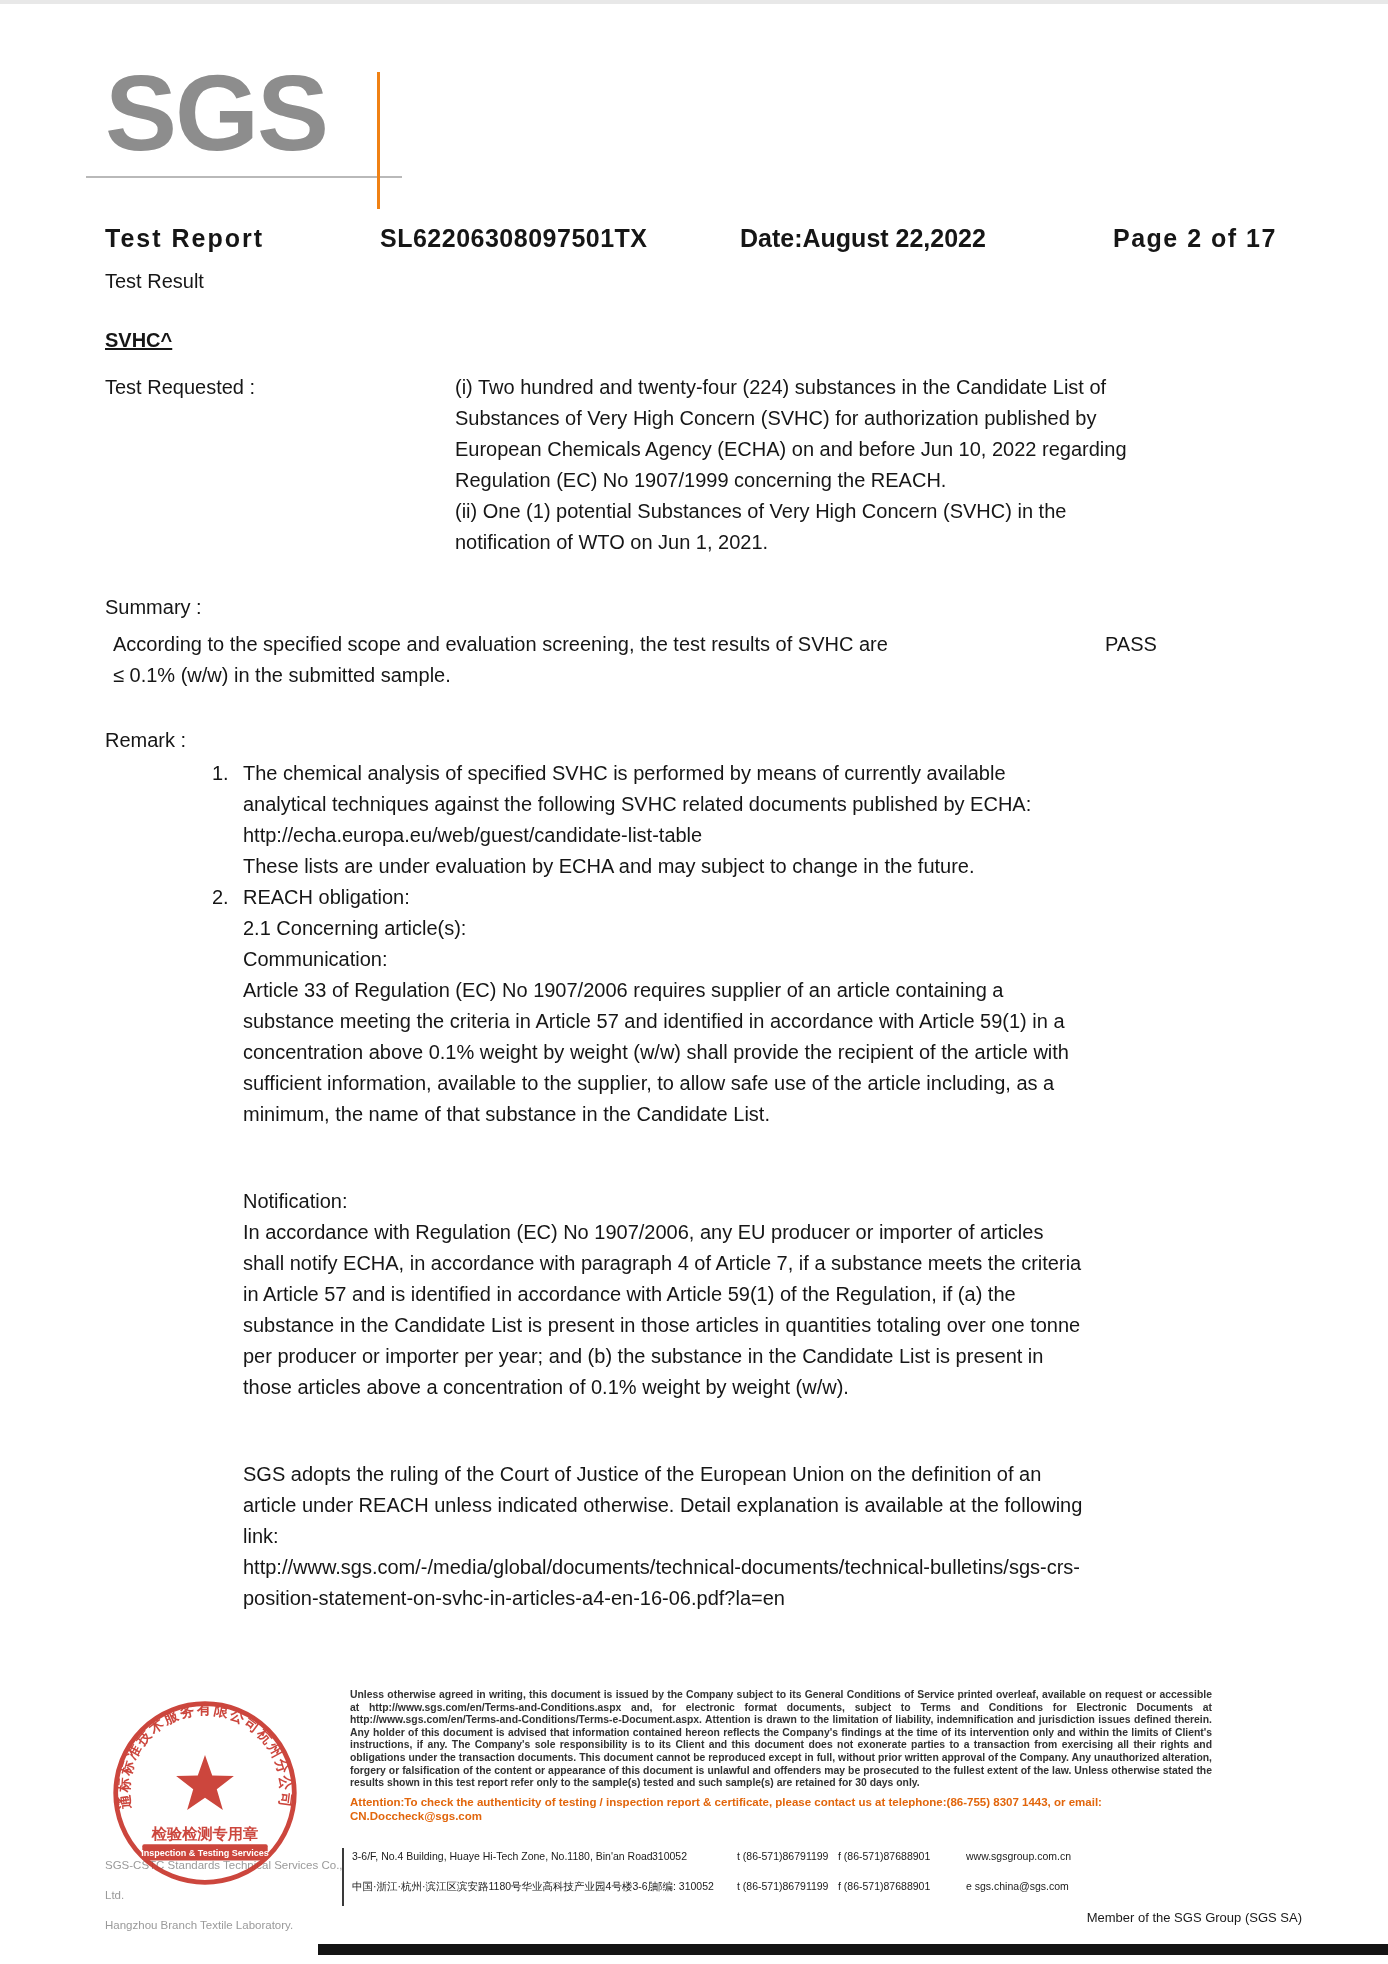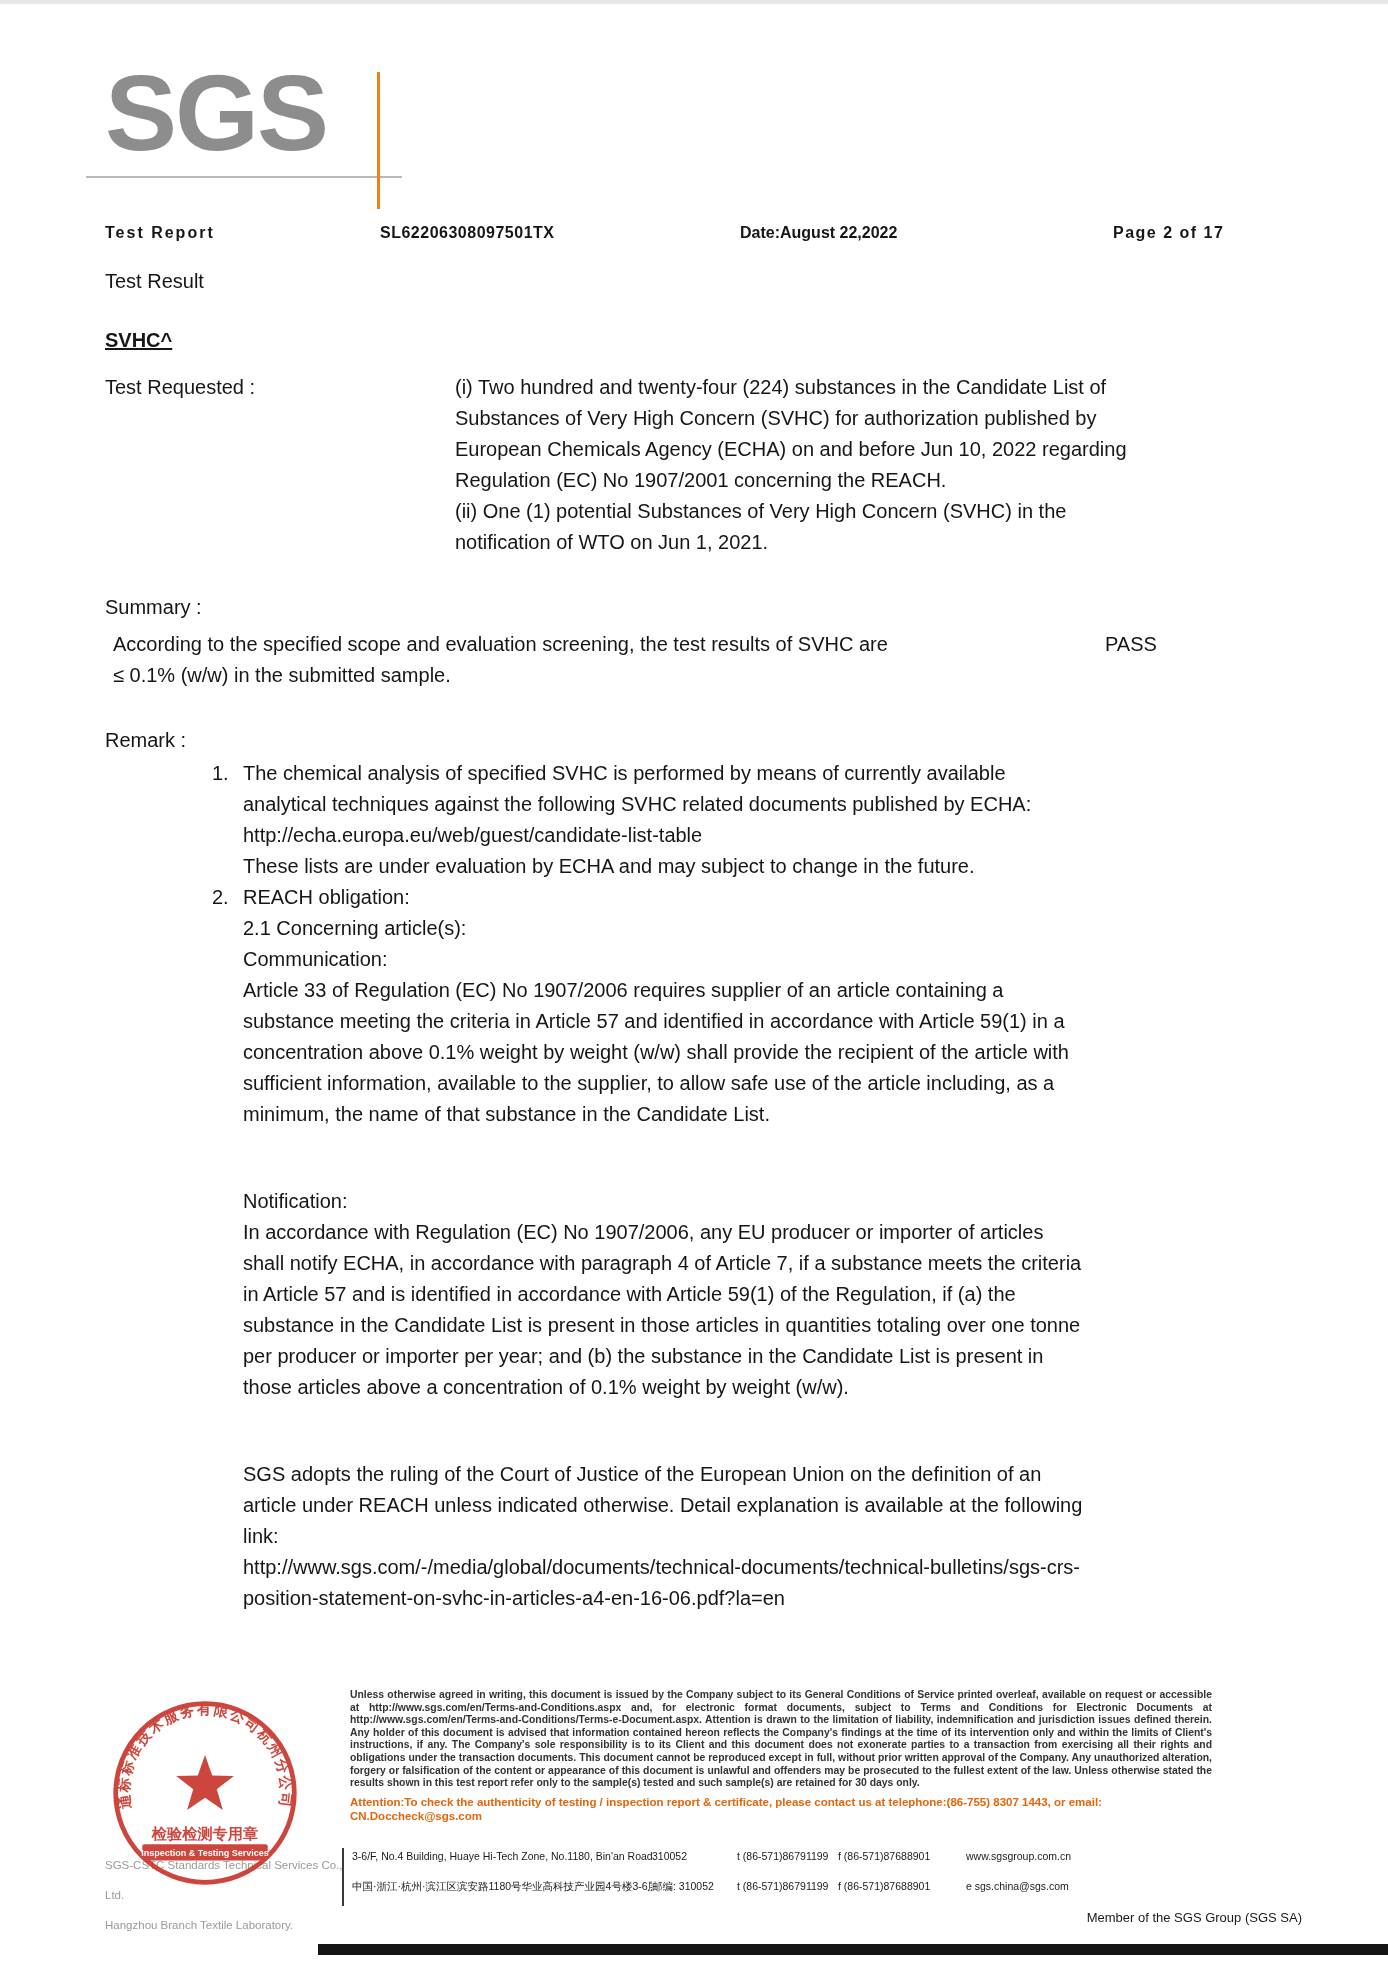--- a/index.html
+++ b/index.html
@@ -7,21 +7,21 @@
   .page { position:relative; width:1388px; height:1964px; margin:4px auto; background:#ffffff; overflow:hidden; color:#161616; }
 
   
   .logo { position:absolute; left:100px; top:50px; width:320px; height:165px; }
   .logo-text { position:absolute; left:5px; top:0px; font-size:108px; font-weight:bold; color:#8d8d8d; letter-spacing:-2px; line-height:1.1; }
   .logo-hline { position:absolute; left:-14px; top:122px; width:316px; height:2px; background:#b9b9b9; }
   .logo-vline { position:absolute; left:277px; top:18px; width:3px; height:137px; background:#f08114; }
 
   
   .header-row { position:absolute; left:0; top:220px; width:100%; height:28px; }
-  .hc { position:absolute; top:0; font-weight:bold; font-size:16px; white-space:nowrap; }
+  .hc { position:absolute; top:0; font-weight:bold; font-size:25px; white-space:nowrap; }
   .hc1 { left:105px; letter-spacing:2px; }
   .hc2 { left:380px; letter-spacing:0.5px; }
   .hc3 { left:740px;text-align:center; }
   .hc4 { left:1113px; letter-spacing:1.5px; }
 
   
   .content { position:absolute; left:105px; top:262px; width:1195px; font-size:20px; line-height:31px; color:#161616; }
   .test-result { margin-bottom:28px; }
   .svhc-heading { font-weight:bold; text-decoration:underline; margin-bottom:16px; }
   .req-row { display:flex; margin-bottom:34px; }
@@ -86,21 +86,21 @@
     <div class="test-result">Test Result</div>
 
     <div class="svhc-heading">SVHC^</div>
 
     <div class="req-row">
       <div class="req-label">Test Requested :</div>
       <div class="req-content">
         <div>(i) Two hundred and twenty-four (224) substances in the Candidate List of</div>
         <div>Substances of Very High Concern (SVHC) for authorization published by</div>
         <div>European Chemicals Agency (ECHA) on and before Jun 10, 2022 regarding</div>
-        <div>Regulation (EC) No 1907/2001 concerning the REACH.</div>
+        <div>Regulation (EC) No 1907/1999 concerning the REACH.</div>
         <div>(ii) One (1) potential Substances of Very High Concern (SVHC) in the</div>
         <div>notification of WTO on Jun 1, 2021.</div>
       </div>
     </div>
 
     <div class="summary-label">Summary :</div>
     <div class="summary-block">
       <div>According to the specified scope and evaluation screening, the test results of SVHC are</div>
       <div>≤ 0.1% (w/w) in the submitted sample.</div>
       <div class="pass">PASS</div>

